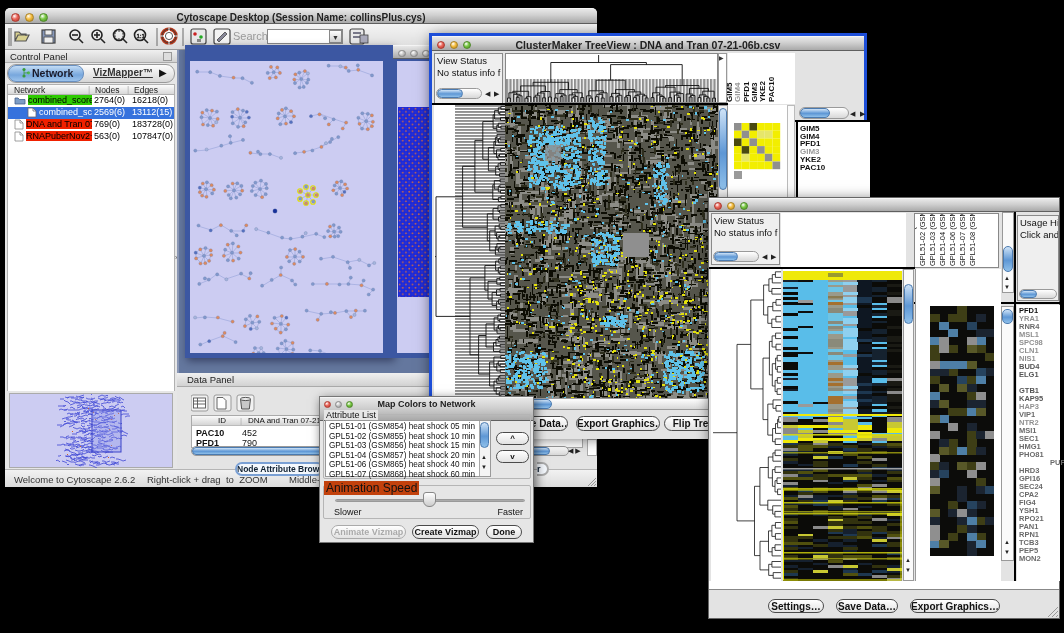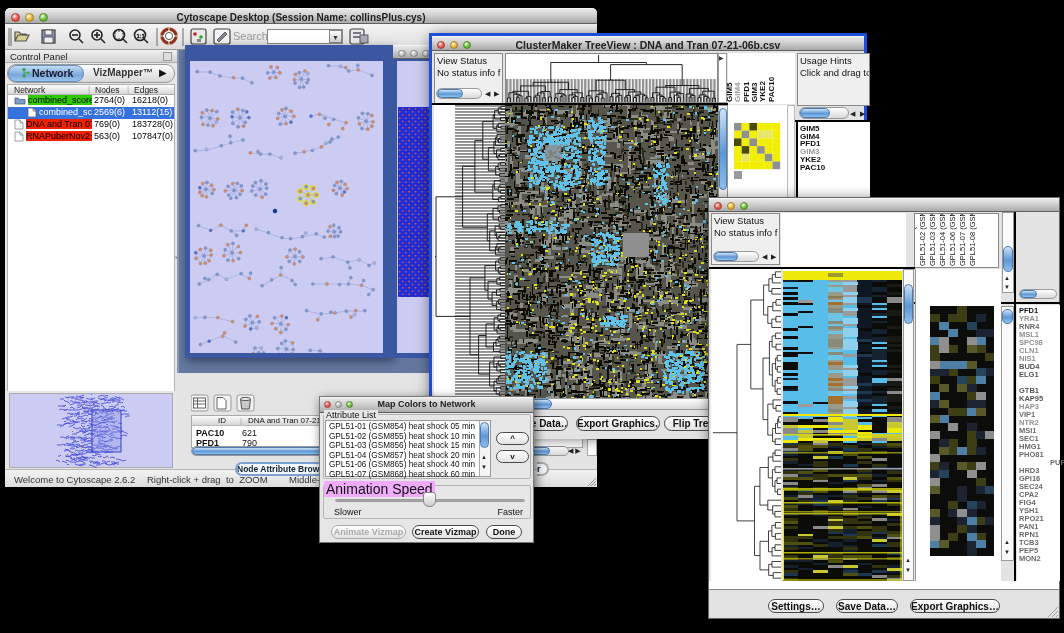--- a/index.html
+++ b/index.html
@@ -100,21 +100,21 @@
     <div style="position:absolute;left:158px;top:44px;width:9px;height:9px;border:1px solid #999;background:#ddd;"></div>
     <div style="position:absolute;left:2px;top:56px;width:168px;height:19px;background:linear-gradient(#fdfdfd,#d6d6d6);border:1px solid #9a9a9a;border-radius:9px;"></div>
     <div style="position:absolute;left:3px;top:57px;width:76px;height:17px;background:linear-gradient(#c3dcf5,#77a7dd 60%,#9cc3ec);border-radius:8px;border:1px solid #6a90c0;"></div>
     <svg width="10" height="12" style="position:absolute;left:16px;top:59px;">
       <circle cx="3" cy="2.5" r="1.6" fill="#3a9a3a"></circle>
       <circle cx="3" cy="9" r="1.6" fill="#3a9a3a"></circle>
       <circle cx="7.5" cy="5.8" r="1.6" fill="#55bb55"></circle>
       <path d="M3 2.5 L3 9 M3 6 L7.5 5.8" stroke="#3a9a3a" stroke-width="0.8" fill="none"></path>
     </svg>
     <div style="position:absolute;left:27px;top:59px;font-size:10.5px;font-weight:bold;color:#1a1a2a;">Network</div>
-    <div style="position:absolute;left:88px;top:59px;font-size:10px;font-weight:bold;color:#333;">VizMapper™</div>
+    <div style="position:absolute;left:88px;top:59px;font-size:10px;font-weight:bold;color:#333;text-decoration:underline;">VizMapper™</div>
     <div style="position:absolute;left:154px;top:59px;font-size:10px;color:#111;">▶</div>
     <div style="position:absolute;left:2px;top:76px;width:168px;height:11px;background:linear-gradient(#fcfcfc,#d8d8d8);border:1px solid #b0b0b0;font-size:8.5px;color:#222;">
       <span style="position:absolute;left:6px;top:0px;">Network</span>
       <span style="position:absolute;left:87px;top:0;">Nodes</span>
       <span style="position:absolute;left:126px;top:0;">Edges</span>
       <span style="position:absolute;left:80px;top:0;color:#aaa;">|</span>
       <span style="position:absolute;left:119px;top:0;color:#aaa;">|</span>
     </div>
     <div style="position:absolute;left:2px;top:87px;width:168px;height:296px;background:#fff;border-left:1px solid #b0b0b0;border-right:1px solid #b0b0b0;font-size:9px;">
 <div style="position:absolute;left:0;top:0;width:100%;height:12px;">
@@ -443,40 +443,41 @@
         <g stroke="#999" stroke-width="1">
           <line x1="2" y1="10" x2="10" y2="2"></line>
           <line x1="5" y1="10" x2="10" y2="5"></line>
           <line x1="8" y1="10" x2="10" y2="8"></line>
         </g>
       </svg>
     </div>
     <div style="position:absolute;left:170px;top:246px;font-size:7px;color:#555;">›</div>
     <div style="position:absolute;left:172px;top:42px;width:420px;height:323px;background:#64779e;border-left:2px solid #8a97b5;"></div>
     <div style="position:absolute;left:172px;top:365px;width:420px;height:96px;background:#e4e4e4;">
+      <div style="position:absolute;left:0;top:0;width:100%;height:14px;background:linear-gradient(#f0f0f0,#d2d2d2);border-bottom:1px solid #aaa;font-size:9.5px;color:#222;padding-left:10px;line-height:14px;">Data Panel</div>
       <svg width="70" height="22" style="position:absolute;left:14px;top:20px;">
 <rect x="0" y="2" width="17" height="16" rx="2" fill="#f2f2f2" stroke="#999"></rect>
         <rect x="2.5" y="5" width="12" height="10" fill="#fff" stroke="#555" stroke-width="0.9"></rect>
         <line x1="2.5" y1="8" x2="14.5" y2="8" stroke="#555" stroke-width="0.9"></line>
         <line x1="2.5" y1="11" x2="14.5" y2="11" stroke="#555" stroke-width="0.9"></line>
         <line x1="6.5" y1="5" x2="6.5" y2="15" stroke="#555" stroke-width="0.9"></line>
 <rect x="23" y="2" width="17" height="16" rx="2" fill="#f2f2f2" stroke="#999"></rect>
         <path d="M26 16 V4.5 h6 l3 3 v8.5 z" fill="#fff" stroke="#555" stroke-width="0.9"></path>
 <rect x="46" y="2" width="17" height="16" rx="2" fill="#f2f2f2" stroke="#999"></rect>
         <path d="M49.5 6 h10 l-1.2 10 h-7.6 z" fill="#c8c8c8" stroke="#444" stroke-width="0.9"></path>
         <ellipse cx="54.5" cy="6" rx="5" ry="1.6" fill="#e8e8e8" stroke="#444" stroke-width="0.9"></ellipse>
 </svg>
       <div style="position:absolute;left:14px;top:42px;width:392px;height:33px;background:#fff;border:1px solid #aaa;font-size:9px;color:#111;">
         <div style="position:absolute;left:0;top:0;width:100%;height:10px;background:linear-gradient(#fafafa,#d5d5d5);border-bottom:1px solid #bbb;font-size:8px;">
           <span style="position:absolute;left:26px;">ID</span>
           <span style="position:absolute;left:48px;color:#aaa;">|</span>
           <span style="position:absolute;left:56px;">DNA and Tran 07-21-06b…</span>
         </div>
         <div style="position:absolute;left:4px;top:12px;font-weight:bold;">PAC10</div>
-        <div style="position:absolute;left:50px;top:12px;">621</div>
+        <div style="position:absolute;left:50px;top:12px;">452</div>
         <div style="position:absolute;left:4px;top:22px;font-weight:bold;">PFD1</div>
         <div style="position:absolute;left:50px;top:22px;">790</div>
       </div>
       <div class="sb" style="left:14px;top:73px;width:378px;height:10px;"></div>
       <div class="sbt" style="left:15px;top:74px;width:358px;height:8px;"></div>
       <div class="arr" style="left:391px;top:74px;">◀&nbsp;▶</div>
       <div style="position:absolute;left:410px;top:66px;width:10px;height:17px;background:#fff;border:1px solid #aaa;"></div>
       <div style="position:absolute;left:58px;top:89px;width:89px;height:14px;border:2px solid #7aa0d4;border-radius:8px;background:#f4f8fd;font-size:8.5px;font-weight:bold;color:#123;text-align:center;line-height:10px;white-space:nowrap;overflow:hidden;">Node Attribute Brows</div>
       <div style="position:absolute;left:360px;top:89px;width:12px;height:14px;border:2px solid #aaa;border-left:none;border-radius:0 8px 8px 0;background:#f4f8fd;font-size:9px;font-weight:bold;color:#123;line-height:11px;">r</div>
     </div>
@@ -1392,21 +1393,20 @@
       <div style="position:absolute;left:27px;bottom:2px;width:9px;height:46px;">
         <div style="transform:rotate(-90deg) translateY(4px);transform-origin:0 100%;position:absolute;bottom:0;left:0;font-size:8px;font-weight:bold;color:#111;white-space:nowrap;">GIM3</div>
       </div>
       <div style="position:absolute;left:35px;bottom:2px;width:9px;height:46px;">
         <div style="transform:rotate(-90deg) translateY(4px);transform-origin:0 100%;position:absolute;bottom:0;left:0;font-size:8px;font-weight:bold;color:#111;white-space:nowrap;">YKE2</div>
       </div>
       <div style="position:absolute;left:44px;bottom:2px;width:9px;height:46px;">
         <div style="transform:rotate(-90deg) translateY(4px);transform-origin:0 100%;position:absolute;bottom:0;left:0;font-size:8px;font-weight:bold;color:#111;white-space:nowrap;">PAC10</div>
       </div>
     </div>
-    <div class="panelbox" style="left:365px;top:17px;width:73px;height:53px;">Usage Hints<br>Click and drag to</div>
     <div class="sb" style="left:367px;top:71px;width:50px;height:12px;"></div>
     <div class="sbt" style="left:368px;top:72px;width:30px;height:10px;"></div>
     <div class="arr" style="left:418px;top:74px;">◀</div>
     <div class="arr" style="left:428px;top:74px;">▶</div>
     <div style="position:absolute;left:296px;top:84px;width:144px;height:2px;background:#000;"></div>
     <div style="position:absolute;left:0px;top:67px;width:296px;height:2px;background:#000;"></div>
     <div style="position:absolute;left:2px;top:69px;width:71px;height:294px;background:#fff;">
       <svg width="71" height="294" style="position:absolute;left:0;top:0">
         <rect x="21" y="0" width="50" height="294" fill="url(#hstr)"></rect>
         <g stroke="#111" stroke-width="0.9" fill="none">
@@ -1795,21 +1795,21 @@
     </div>
     <div class="sb" style="left:73px;top:362px;width:213px;height:12px;"></div>
     <div class="sbt" style="left:74px;top:363px;width:46px;height:10px;"></div>
     <div style="position:absolute;left:0;top:376px;width:438px;height:27px;background:#e3e3e3;"></div>
     <div class="pill" style="left:22px;top:380px;width:56px;height:15px;line-height:14px;">Settings…</div>
     <div class="pill" style="left:80px;top:380px;width:56px;height:15px;line-height:14px;">Save Data…</div>
     <div class="pill" style="left:144px;top:380px;width:84px;height:15px;line-height:14px;">Export Graphics…</div>
     <div class="pill" style="left:232px;top:380px;width:92px;height:15px;line-height:14px;">Flip Tree Nodes</div>
   </div>
 <div class="win" style="left:319px;top:396px;width:215px;height:147px;background:#e6e6e6;border:1px solid #777;box-shadow:2px 3px 10px rgba(0,0,0,0.6);z-index:40;">
-    <div class="tbar" style="height:16px;">
+    <div class="tbar" style="height:24px;">
       <span style="position:absolute;left:4px;top:2.5px;width:7.0px;height:7.0px;border-radius:50%;background:radial-gradient(circle at 35% 30%, #fff 0%, #ec6559 45%, #b03a30 100%);border:0.5px solid #b03a30;box-sizing:border-box;"></span>
       <span style="position:absolute;left:15px;top:2.5px;width:7.0px;height:7.0px;border-radius:50%;background:radial-gradient(circle at 35% 30%, #fff 0%, #c9c9c9 45%, #8a8a8a 100%);border:0.5px solid #8a8a8a;box-sizing:border-box;"></span>
       <span style="position:absolute;left:26px;top:2.5px;width:7.0px;height:7.0px;border-radius:50%;background:radial-gradient(circle at 35% 30%, #fff 0%, #79c943 45%, #4e8a28 100%);border:0.5px solid #4e8a28;box-sizing:border-box;"></span>
       <div class="tt" style="top:0.5px;font-size:9px;">Map Colors to Network</div>
     </div>
     <div style="position:absolute;left:3px;top:17px;width:208px;height:65px;border:1px solid #b5b5b5;border-radius:2px;"></div>
     <div style="position:absolute;left:4px;top:13px;font-size:9px;color:#111;background:#e6e6e6;padding:0 2px;">Attribute List</div>
     <div style="position:absolute;left:5px;top:23px;width:166px;height:57px;background:#fff;border:1px solid #999;font-size:8.2px;line-height:9.6px;color:#111;padding:1px 0 0 3px;">
       <div style="white-space:nowrap;overflow:hidden;">GPL51-01 (GSM854) heat shock 05 min</div>
       <div style="white-space:nowrap;overflow:hidden;">GPL51-02 (GSM855) heat shock 10 min</div>
@@ -1818,21 +1818,21 @@
       <div style="white-space:nowrap;overflow:hidden;">GPL51-06 (GSM865) heat shock 40 min</div>
       <div style="white-space:nowrap;overflow:hidden;">GPL51-07 (GSM868) heat shock 60 min</div>
     </div>
     <div style="position:absolute;left:159px;top:24px;width:11px;height:55px;background:#f4f4f4;border-left:1px solid #aaa;"></div>
     <div class="sbt" style="left:160px;top:25px;width:9px;height:26px;border-radius:5px;"></div>
     <div class="arr" style="left:161px;top:56px;font-size:6px;">▲</div>
     <div class="arr" style="left:161px;top:66px;font-size:6px;">▼</div>
     <div class="pill" style="left:176px;top:35px;width:33px;height:13px;line-height:12px;font-size:8px;">^</div>
     <div class="pill" style="left:176px;top:53px;width:33px;height:13px;line-height:12px;font-size:8px;">v</div>
     <div style="position:absolute;left:3px;top:88px;width:208px;height:34px;border:1px solid #b5b5b5;border-radius:2px;"></div>
-    <div style="position:absolute;left:4px;top:84px;font-size:14px;color:#111;background:#f0abfc;padding:0 2px;">Animation Speed</div>
+    <div style="position:absolute;left:4px;top:84px;font-size:12px;color:#111;background:#c2410c;padding:0 2px;">Animation Speed</div>
     <div style="position:absolute;left:6px;top:88px;width:202px;height:1px;"></div>
     <div style="position:absolute;left:15px;top:102px;width:190px;height:3px;background:linear-gradient(#888,#ccc);border:1px solid #999;border-radius:2px;"></div>
     <div style="position:absolute;left:103px;top:95px;width:13px;height:15px;background:linear-gradient(#fff,#ccc);border:1px solid #888;border-radius:3px 3px 6px 6px;"></div>
     <div style="position:absolute;left:14px;top:110px;font-size:9px;color:#111;">Slower</div>
     <div style="position:absolute;right:10px;top:110px;font-size:9px;color:#111;text-align:right;">Faster</div>
     <div class="pill" style="left:11px;top:128px;width:75px;height:14px;line-height:13px;font-size:9px;color:#aaa;border-color:#aaa;">Animate Vizmap</div>
     <div class="pill" style="left:92px;top:128px;width:67px;height:14px;line-height:13px;font-size:9px;">Create Vizmap</div>
     <div class="pill" style="left:166px;top:128px;width:36px;height:14px;line-height:13px;font-size:9px;">Done</div>
   </div>
 <div class="win" style="left:708px;top:197px;width:352px;height:422px;background:#e3e3e3;border:1px solid #666;box-shadow:3px 4px 14px rgba(0,0,0,0.7);z-index:50;">
@@ -1867,20 +1867,21 @@
         <div style="transform:rotate(-90deg);transform-origin:0 100%;position:absolute;bottom:0;left:1px;font-size:7.5px;color:#111;white-space:nowrap;">GPL51-07 (GSM868)</div>
       </div>
       <div style="position:absolute;left:61px;bottom:1px;width:10px;height:54px;">
         <div style="transform:rotate(-90deg);transform-origin:0 100%;position:absolute;bottom:0;left:1px;font-size:7.5px;color:#111;white-space:nowrap;">GPL51-08 (GSM872)</div>
       </div>
     </div>
     <div style="position:absolute;left:293px;top:14px;width:12px;height:81px;background:#fafafa;border:1px solid #999;"></div>
     <div class="sbt" style="left:294px;top:48px;width:10px;height:26px;border-radius:5px;"></div>
     <div class="arr" style="left:295px;top:76px;font-size:6px;">▲</div>
     <div class="arr" style="left:295px;top:85px;font-size:6px;">▼</div>
+    <div class="panelbox" style="left:308px;top:17px;width:42px;height:86px;">Usage Hi<br>Click and</div>
     <div class="sb" style="left:310px;top:91px;width:38px;height:10px;"></div>
     <div class="sbt" style="left:311px;top:92px;width:17px;height:8px;"></div>
     <div style="position:absolute;left:203px;top:104px;width:149px;height:2px;background:#000;"></div>
     <div style="position:absolute;left:305px;top:14px;width:2px;height:369px;background:#000;"></div>
     <div style="position:absolute;left:0px;top:69px;width:206px;height:2px;background:#000;"></div>
     <div style="position:absolute;left:2px;top:71px;width:70px;height:312px;background:#fff;">
       <svg width="70" height="312" style="position:absolute;left:0;top:0">
         <g stroke="#111" stroke-width="0.8" fill="none">
           <line x1="64.4" y1="2.8" x2="70.0" y2="2.8"></line>
           <line x1="64.4" y1="8.4" x2="70.0" y2="8.4"></line>

